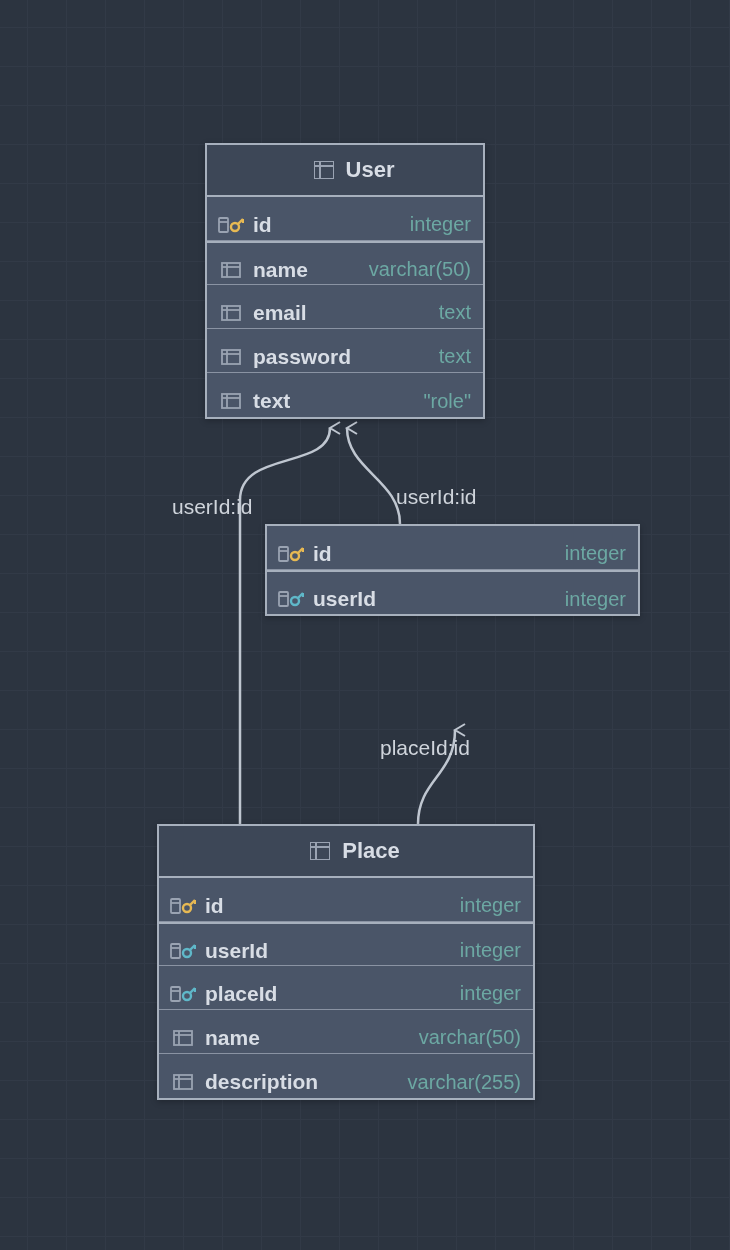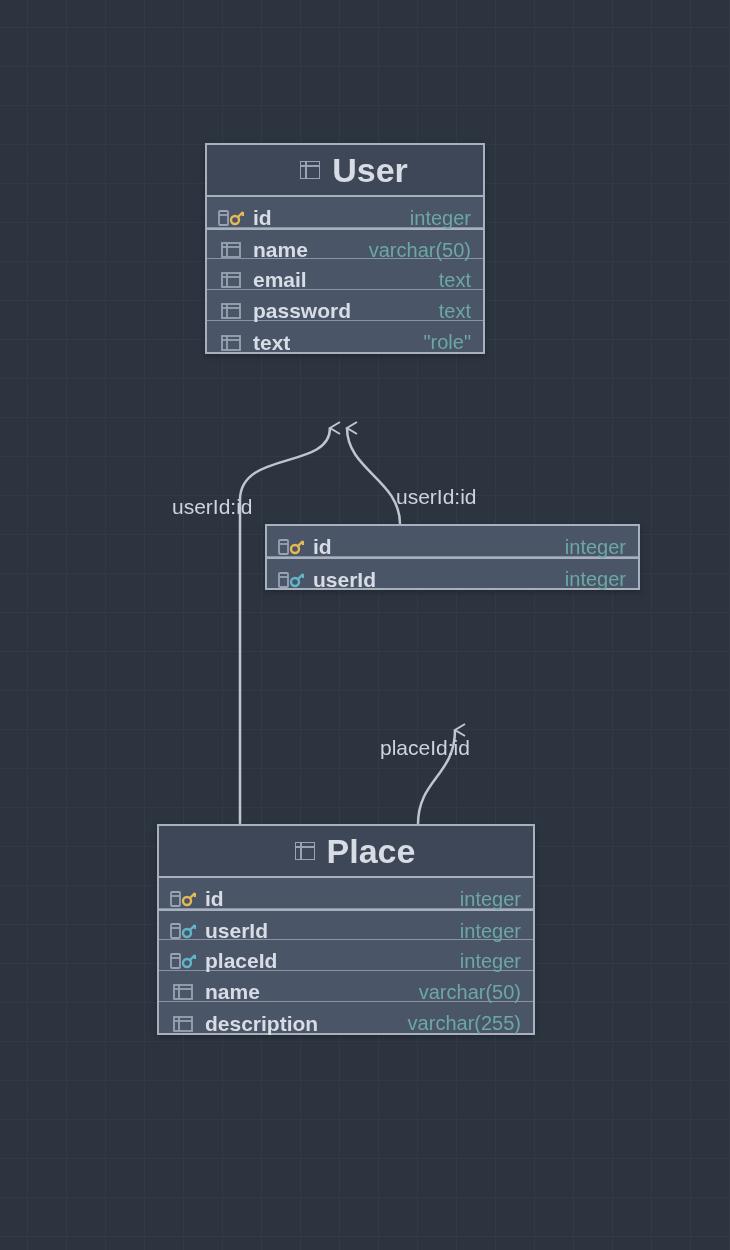--- a/index.html
+++ b/index.html
@@ -24,32 +24,32 @@
   .table {
     position: absolute;
     background: #4a5568;
     border: 2px solid #a7b0bd;
     border-radius: 0;
     box-shadow: 0 2px 6px rgba(0,0,0,.25);
   }
   .table-header {
     background: #3d4757;
     color: #d8dde5;
-    font-size: 34px;
+    font-size: 22px;
     font-weight: 600;
     height: 52px;
     display: flex;
     align-items: center;
     justify-content: center;
     gap: 12px;
     border-bottom: 2px solid #a7b0bd;
     padding-left: 18px;
   }
   .row {
-    height: 31px;
+    height: 44px;
     display: flex;
     align-items: center;
     padding: 12px 12px 0 10px;
     border-bottom: 1px solid #8a93a3;
     font-size: 21px;
     gap: 8px;
   }
   .row:first-of-type { border-top: none; }
   .row:last-child { border-bottom: none; }
   .row.sep-strong { border-top: 2px solid #a7b0bd; }

